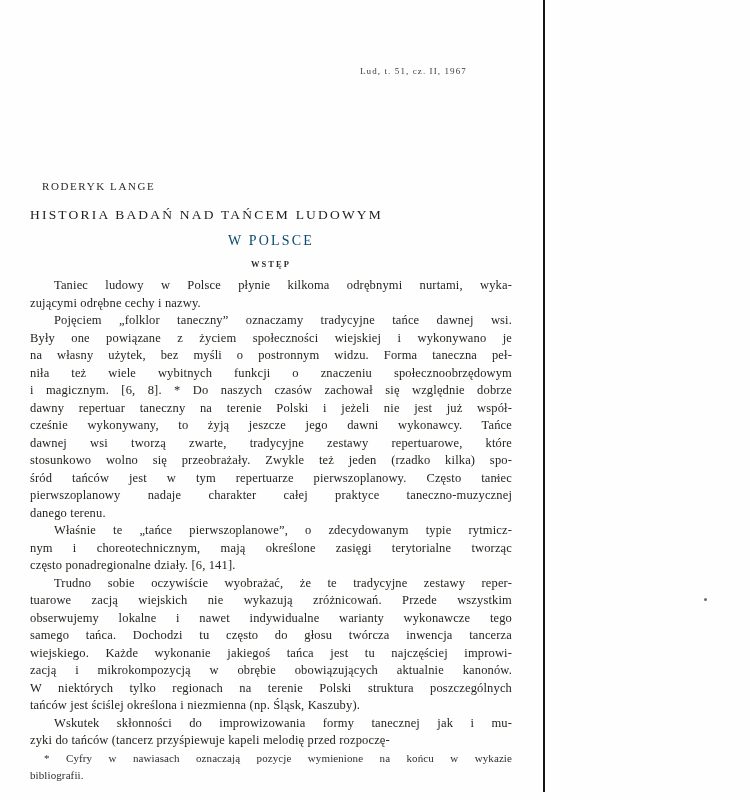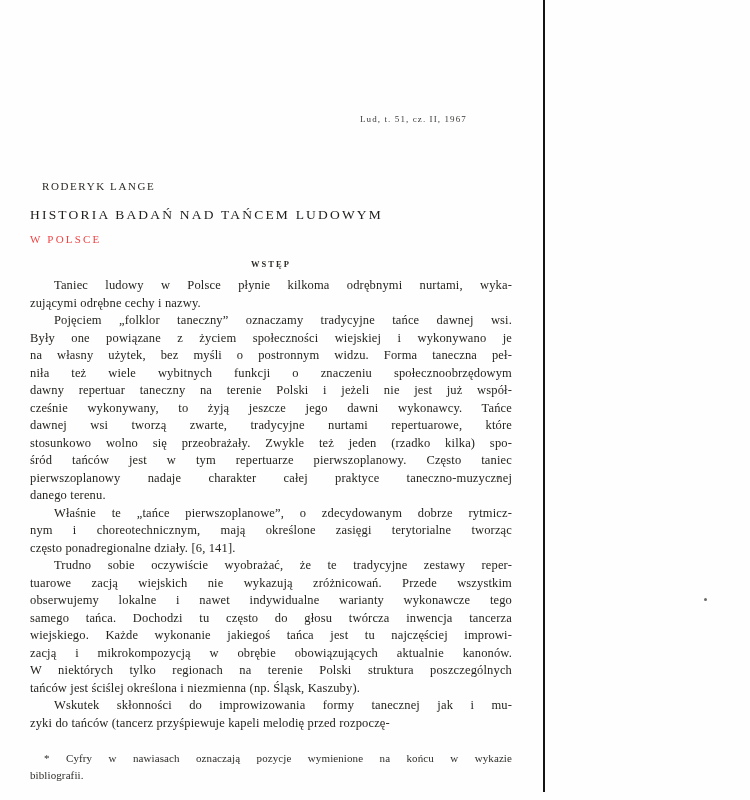--- a/index.html
+++ b/index.html
@@ -25,21 +25,20 @@
     background: #141414;
   }
   .running-head {
     position: absolute;
     left: 360px;
     top: 66px;
     font-size: 9px;
     letter-spacing: 1.1px;
     color: #3a3a36;
     white-space: nowrap;
-    margin-top: 48px;
   }
   .author-name {
     position: absolute;
     left: 30px;
     top: 180px;
     font-size: 11px;
     letter-spacing: 1.6px;
     color: #2c2a26;
     white-space: nowrap;
     margin-left: 12px;
@@ -52,23 +51,24 @@
     font-size: 13.5px;
     letter-spacing: 2.2px;
     color: #1f1d1a;
     white-space: nowrap;
   }
   .article-subtitle {
     position: absolute;
     left: 30px;
     top: 233px;
     width: 482px;
-    font-size: 11px;
+    text-align: center;
+    font-size: 14px;
     letter-spacing: 2.2px;
-    color: #ef4444;
+    color: #0c4a6e;
   }
   .section-heading {
     position: absolute;
     left: 30px;
     top: 259px;
     width: 482px;
     text-align: center;
     font-size: 8.5px;
     font-weight: bold;
     letter-spacing: 2px;
@@ -131,30 +131,31 @@
   <div class="article-body">
       <div class="para">
         <div class="line first">Taniec ludowy w Polsce płynie kilkoma odrębnymi nurtami, wyka-</div>
         <div class="line plast">zującymi odrębne cechy i nazwy.</div>
       </div>
       <div class="para">
         <div class="line first">Pojęciem „folklor taneczny” oznaczamy tradycyjne tańce dawnej wsi.</div>
         <div class="line">Były one powiązane z życiem społeczności wiejskiej i wykonywano je</div>
         <div class="line">na własny użytek, bez myśli o postronnym widzu. Forma taneczna peł-</div>
         <div class="line">niła też wiele wybitnych funkcji o znaczeniu społecznoobrzędowym</div>
+        <div class="line">i magicznym. [6, 8]. * Do naszych czasów zachował się względnie dobrze</div>
         <div class="line">dawny repertuar taneczny na terenie Polski i jeżeli nie jest już współ-</div>
         <div class="line">cześnie wykonywany, to żyją jeszcze jego dawni wykonawcy. Tańce</div>
-        <div class="line">dawnej wsi tworzą zwarte, tradycyjne nurtami repertuarowe, które</div>
+        <div class="line">dawnej wsi tworzą zwarte, tradycyjne zestawy repertuarowe, które</div>
         <div class="line">stosunkowo wolno się przeobrażały. Zwykle też jeden (rzadko kilka) spo-</div>
         <div class="line">śród tańców jest w tym repertuarze pierwszoplanowy. Często taniec</div>
         <div class="line">pierwszoplanowy nadaje charakter całej praktyce taneczno-muzycznej</div>
         <div class="line plast">danego terenu.</div>
       </div>
       <div class="para">
-        <div class="line first">Właśnie te „tańce pierwszoplanowe”, o zdecydowanym dobrze rytmicz-</div>
+        <div class="line first">Właśnie te „tańce pierwszoplanowe”, o zdecydowanym typie rytmicz-</div>
         <div class="line">nym i choreotechnicznym, mają określone zasięgi terytorialne tworząc</div>
         <div class="line plast">często ponadregionalne działy. [6, 141].</div>
       </div>
       <div class="para">
         <div class="line first">Trudno sobie oczywiście wyobrażać, że te tradycyjne zestawy reper-</div>
         <div class="line">tuarowe zacją wiejskich nie wykazują zróżnicowań. Przede wszystkim</div>
         <div class="line">obserwujemy lokalne i nawet indywidualne warianty wykonawcze tego</div>
         <div class="line">samego tańca. Dochodzi tu często do głosu twórcza inwencja tancerza</div>
         <div class="line">wiejskiego. Każde wykonanie jakiegoś tańca jest tu najczęściej improwi-</div>
         <div class="line">zacją i mikrokompozycją w obrębie obowiązujących aktualnie kanonów.</div>

